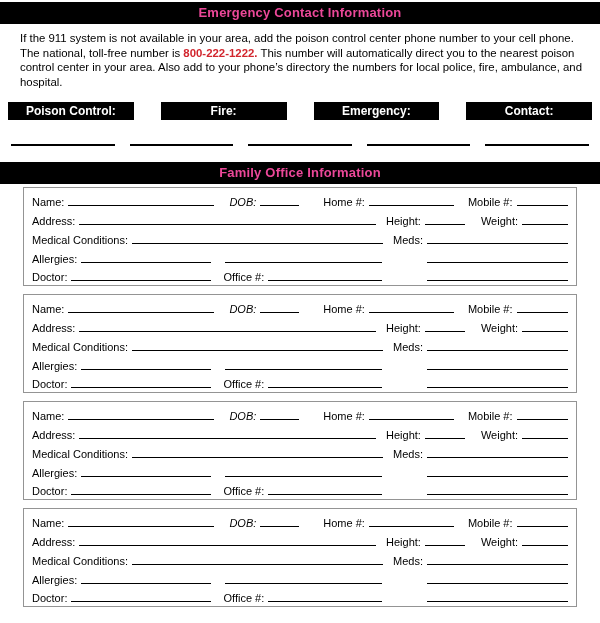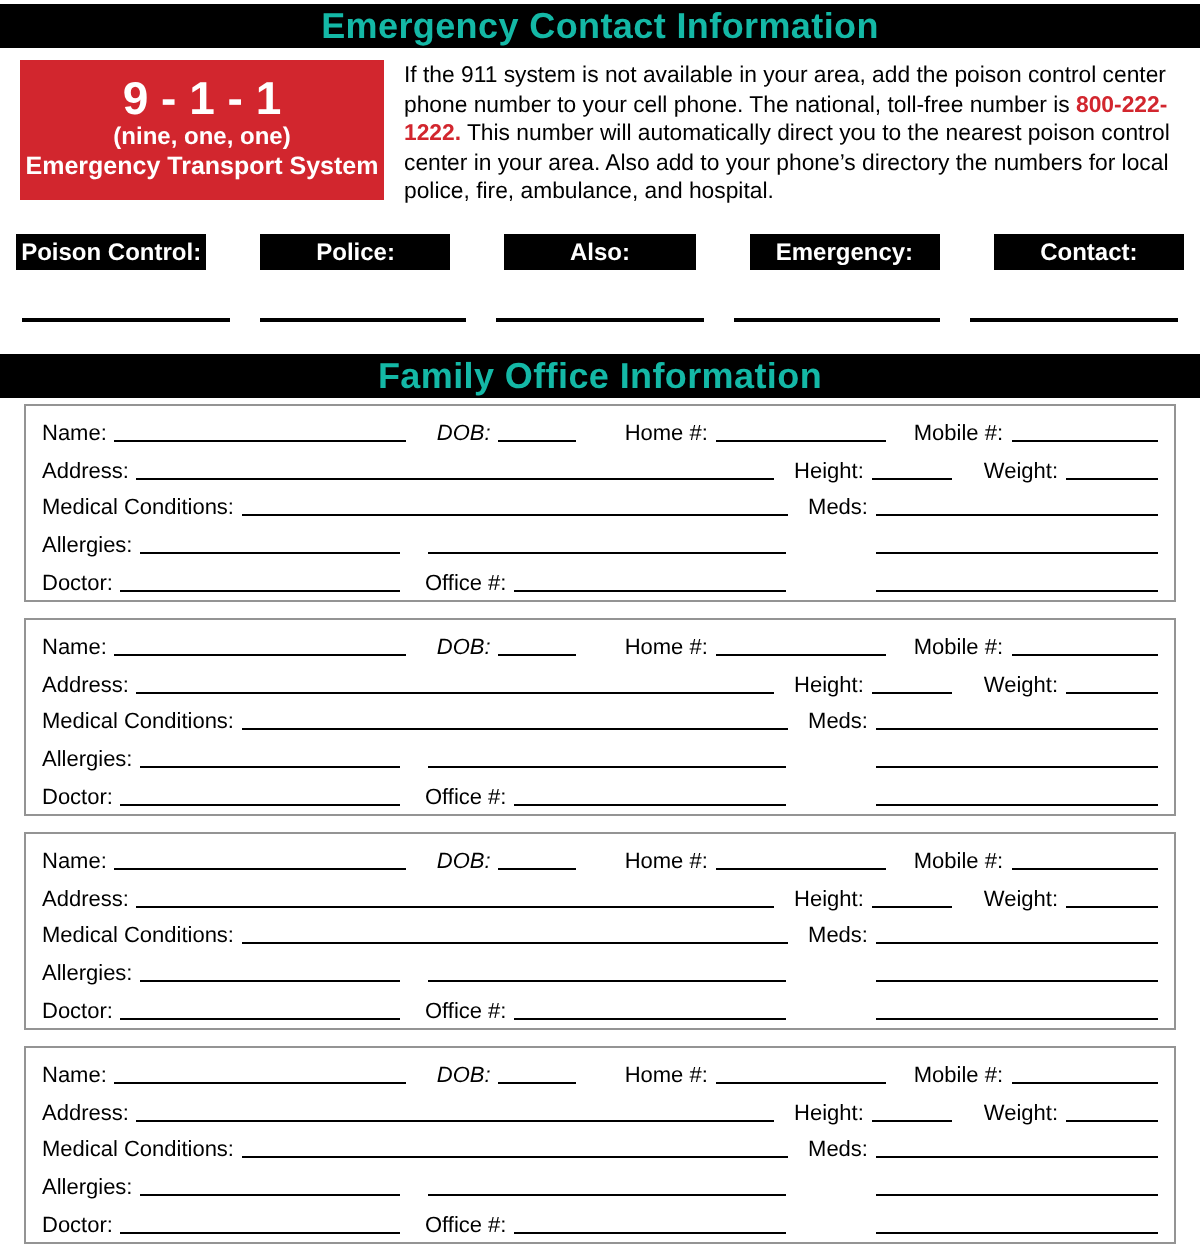--- a/index.html
+++ b/index.html
@@ -4,22 +4,22 @@
 <style>
   * { box-sizing: border-box; }
   html, body { margin: 0; padding: 0; }
   body {
     width: 600px; height: 623px; overflow: hidden;
     background: #ffffff;
     font-family: "Liberation Sans", "DejaVu Sans", sans-serif;
     color: #000;
   }
   .bar {
-    background: #000; color: #14b8a6;
-    font-weight: bold; font-size: 18px;
+    background: #000; color: #ec4899;
+    font-weight: bold; font-size: 13px;
     text-align: center; height: 22px; line-height: 22px;
     letter-spacing: 0.2px;
   }
   .bar-top { margin-top: 2px; }
   .bar-family { margin-top: 16px; }
 
   
   .intro { display: flex; margin: 6px 8px 0 10px; }
   .redbox {
     width: 182px; height: 70px; flex: 0 0 182px;
@@ -39,21 +39,21 @@
   .labels-row { display: flex; gap: 27px; margin: 13px 8px 0; }
   .black-label {
     flex: 1; background: #000; color: #fff;
     font-weight: bold; font-size: 12px; text-align: center;
     height: 18px; line-height: 18px;
   }
   .lines-row { display: flex; gap: 15px; margin: 24px 11px 0; }
   .contact-line { flex: 1; height: 0; border-bottom: 2px solid #000; }
 
   
-  .blocks { margin: 3px 12px 0; }
+  .blocks { margin: 3px 23px 0; }
   .m-block {
     border: 1px solid #949494;
     height: 99px; padding: 3px 8px 0;
     margin-bottom: 8px; background: #fff;
   }
   .row { display: flex; align-items: flex-end; height: 18.8px; font-size: 11px; }
   .lbl { white-space: nowrap; padding-bottom: 2px; }
   .ln { height: 0; border-bottom: 1px solid #000; margin: 0 0 4px 4px; }
   .grow { flex: 1; }
   .w39  { width: 39px; }  .w40  { width: 40px; }
@@ -66,32 +66,26 @@
   .ml45 { margin-left: 45px; }
 </style>
 </head>
 <body>
 
 <div class="bar bar-top">
   <span>Emergency Contact Information</span>
 </div>
 
 <div class="intro">
-  <div class="redbox">
-    <div class="r1">9 - 1 - 1</div>
-    <div class="r2">(nine, one, one)</div>
-    <div class="r3">Emergency Transport System</div>
-  </div>
   <p class="intro-text"><span>If the 911 system is not available in your area, add the poison control center phone number to your cell phone. The national, toll-free number is </span><span class="phone">800-222-1222.</span><span> This number will automatically direct you to the nearest poison control center in your area. Also add to your phone’s directory the numbers for local police, fire, ambulance, and hospital.</span></p>
 </div>
 
 <div class="labels-row">
   <div class="black-label">Poison Control:</div>
-  <div class="black-label">Police:</div>
-  <div class="black-label">Also:</div>
+  <div class="black-label">Fire:</div>
   <div class="black-label">Emergency:</div>
   <div class="black-label">Contact:</div>
 </div>
 
 <div class="lines-row">
   <div class="contact-line"></div>
   <div class="contact-line"></div>
   <div class="contact-line"></div>
   <div class="contact-line"></div>
   <div class="contact-line"></div>

